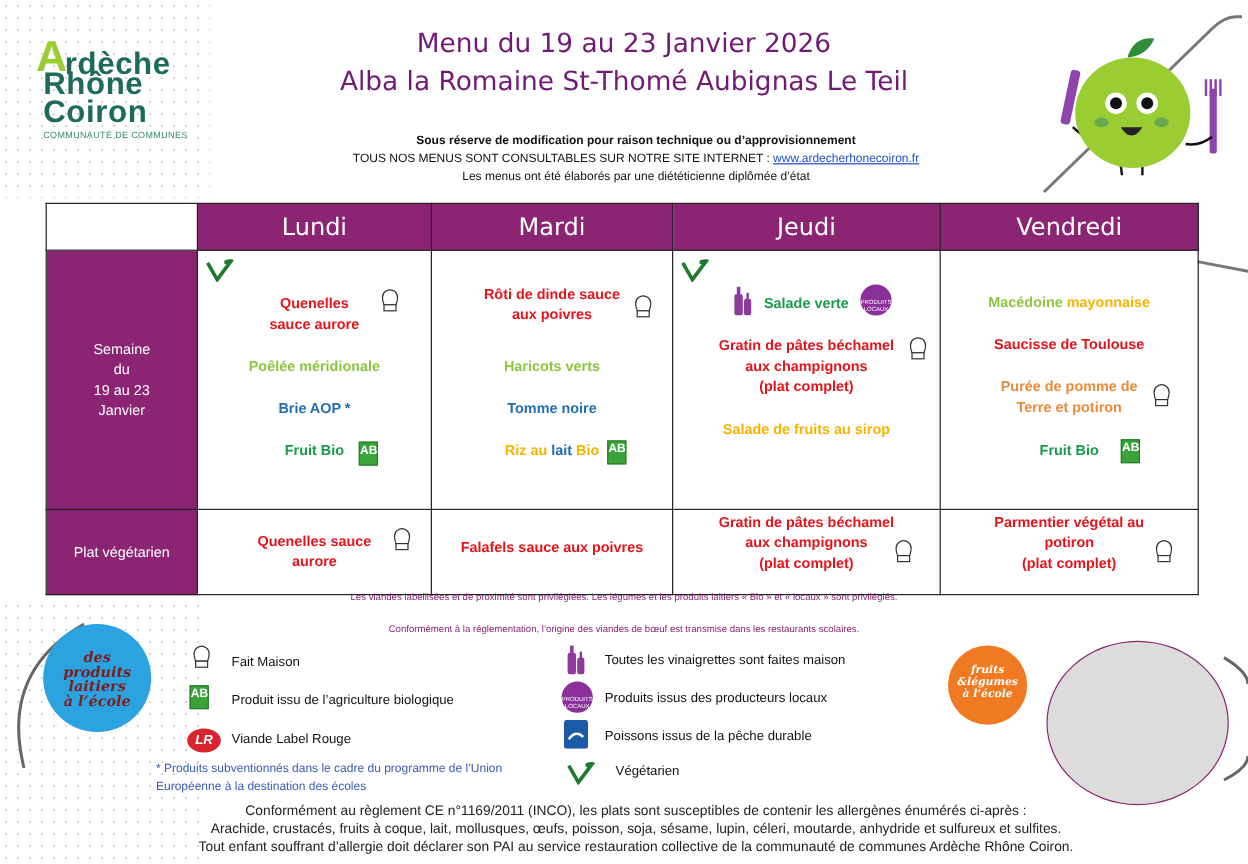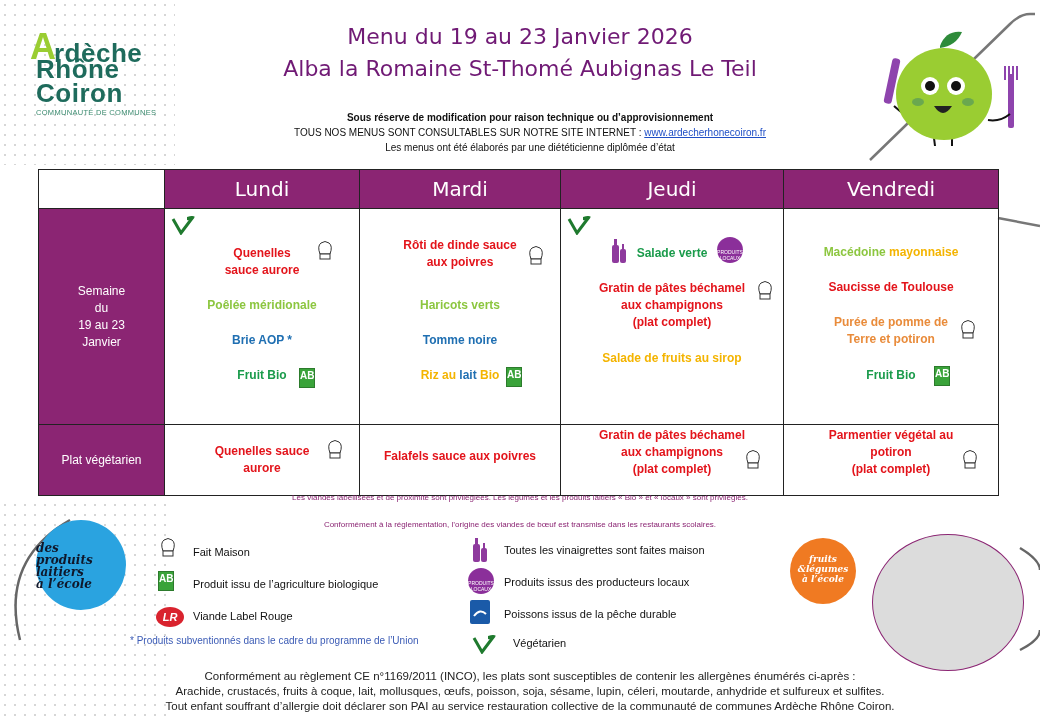--- a/index.html
+++ b/index.html
@@ -29,21 +29,21 @@
   .ab{width:14px;height:18px;background:#3aa33a;color:#fff;font-size:10px;font-weight:bold;text-align:center;line-height:14px;border:1px solid #2c7b2c;}
   .vleaf{width:24px;height:20px;}
   .bottle{width:16px;height:26px;}
   .local{width:26px;height:26px;border-radius:50%;background:#8b2f9a;color:#fff;font-size:5px;text-align:center;line-height:6px;}
   .note{left:0;width:1040px;text-align:center;font-size:8px;color:#8b2573;line-height:13px;}
   .legend-t{font-size:11px;color:#111;}
   .eu{font-size:10px;color:#3b5bb5;line-height:15px;}
   .allergen{left:0;width:1060px;text-align:center;font-size:11.5px;color:#222;line-height:15px;}
   .oval{left:872px;top:534px;width:150px;height:135px;border-radius:50%;background:#dcdcdc;border:1px solid #8b2573;}
   .oval div{font-size:7.5px;font-weight:bold;text-align:center;line-height:11px;}
-  .pill-blue{left:36px;top:520px;width:90px;height:90px;border-radius:50%;background:#2aa3e0;color:#0f172a;font-weight:bold;font-style:italic;font-family:"DejaVu Serif",serif;font-size:12px;line-height:12px;}
+  .pill-blue{left:36px;top:520px;width:90px;height:90px;border-radius:50%;background:#2aa3e0;color:#7f1d1d;font-weight:bold;font-style:italic;font-family:"DejaVu Serif",serif;font-size:12px;line-height:12px;text-align:center;}
   .pill-orange{left:790px;top:538px;width:66px;height:66px;border-radius:50%;background:#f07a22;color:#fff;font-weight:bold;font-style:italic;font-family:"DejaVu Serif",serif;font-size:9px;line-height:10px;text-align:center;}
 </style>
 </head>
 <body>
 
 <div class="dots abs" style="left:0;top:0;width:175px;height:165px;"></div>
 <div class="dots abs" style="left:0;top:500px;width:170px;height:220px;"></div>
 
 <svg class="abs" style="left:0;top:0;" width="1040" height="720">
   <path d="M1035 14 L1030 14 Q1020 14 1010 24 L870 160" stroke="#777" stroke-width="2.5" fill="none"></path>
@@ -237,20 +237,21 @@
     <path d="M3 14 Q0 6 4 3 Q8 0 12 3 Q16 6 13 14 Z" fill="#fff" stroke="#333"></path>
     <rect x="3" y="14" width="10" height="5" fill="#fff" stroke="#333"></rect>
   </svg>
 <div class="abs legend-t" style="left:193px;top:546px;">Fait Maison</div>
 <span class="abs ab" style="left:158px;top:571px;">AB</span>
 <div class="abs legend-t" style="left:193px;top:578px;">Produit issu de l’agriculture biologique</div>
 <div class="abs" style="left:156px;top:607px;width:28px;height:20px;border-radius:50%;background:#d9232e;color:#fff;font-size:11px;font-weight:bold;font-style:italic;text-align:center;line-height:20px;">LR</div>
 <div class="abs legend-t" style="left:193px;top:610px;">Viande Label Rouge</div>
 <div class="abs eu" style="left:130px;top:633px;">
     <div>* Produits subventionnés dans le cadre du programme de l’Union</div>
+    <div>Européenne à la destination des écoles</div>
   </div>
 
 <svg class="abs bottle" style="left:472px;top:536px;" viewBox="0 0 16 26">
     <rect x="1" y="8" width="7" height="18" rx="2" fill="#8e3a9d"></rect>
     <rect x="3" y="2" width="3" height="7" fill="#8e3a9d"></rect>
     <rect x="9" y="12" width="6" height="14" rx="2" fill="#8e3a9d"></rect>
     <rect x="11" y="7" width="2" height="6" fill="#8e3a9d"></rect>
   </svg>
 <div class="abs legend-t" style="left:504px;top:544px;">Toutes les vinaigrettes sont faites maison</div>
 <span class="abs local" style="left:468px;top:568px;"><br><br><span>PRODUITS LOCAUX</span></span>

